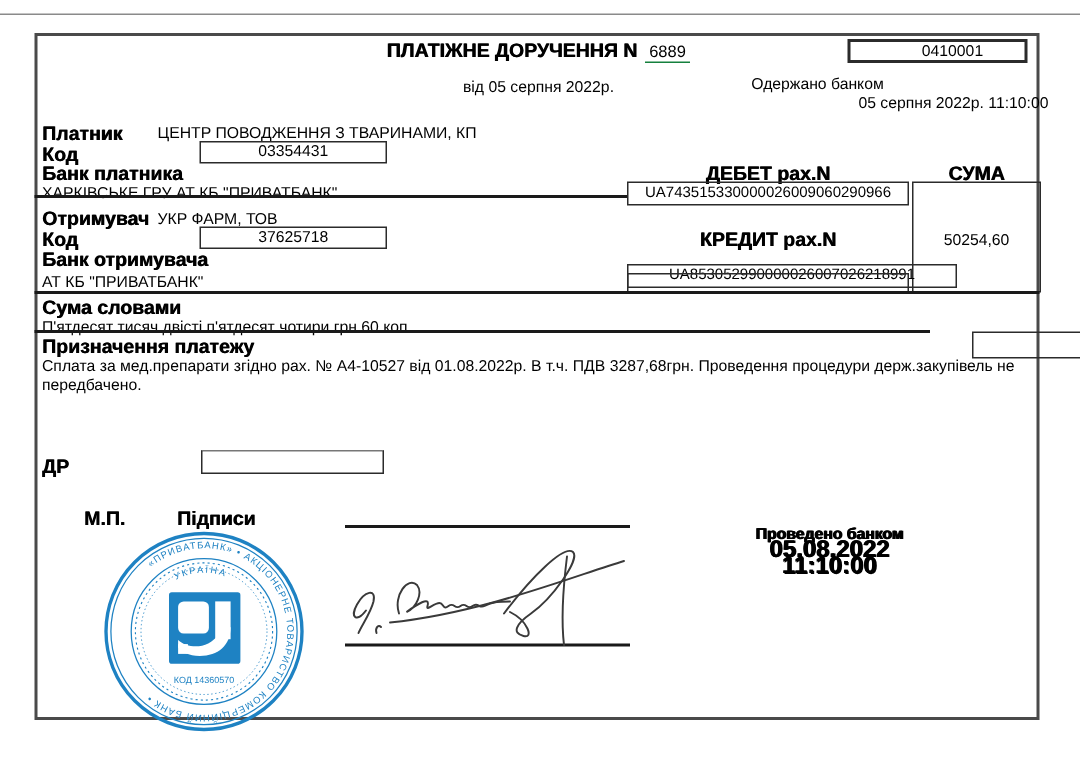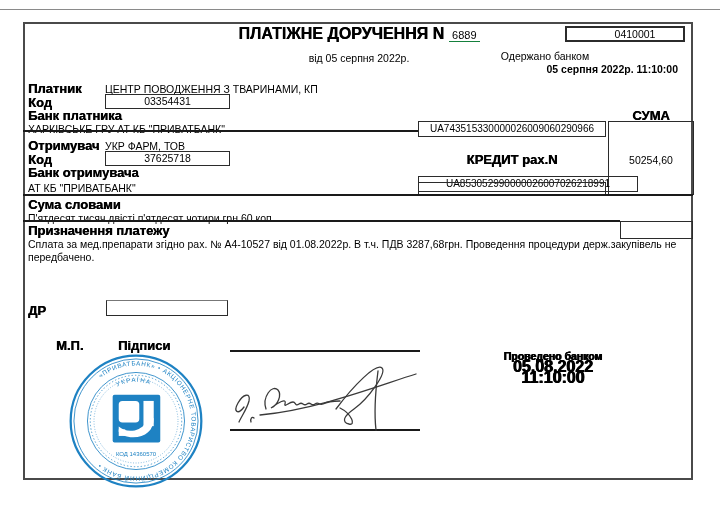--- a/index.html
+++ b/index.html
@@ -8,59 +8,60 @@
   .abs{position:absolute;}
   .lbl{font-weight:bold;font-size:13px;line-height:12px;white-space:nowrap;
        text-shadow:0.4px 0.2px 0 #000;}
   .val{font-size:10.5px;line-height:12px;white-space:nowrap;}
   .page-line{left:0;top:9px;width:720px;height:1px;background:#8a8a8a;}
   .frame{left:23px;top:22px;width:670px;height:458px;border:2px solid #4a4a4a;box-sizing:border-box;}
   .titlerow{left:23px;top:28px;width:672px;text-align:center;font-size:11px;}
   .title-num{border-bottom:1px solid #15803d;padding:0 3px;margin-left:5px;font-size:11px;}
   .numbox{left:565px;top:26px;width:120px;height:16px;border:2px solid #2b2b2b;box-sizing:border-box;
           text-align:center;font-size:10.5px;line-height:13px;padding-left:20px;}
-  .cbox{border:1.5px solid #2b2b2b;box-sizing:border-box;text-align:center;}
+  .cbox{border:1.5px solid #2b2b2b;box-sizing:border-box;text-align:center;margin-left:28px;}
   .accbox{border:1.2px solid #2b2b2b;box-sizing:border-box;text-align:center;font-size:10px;line-height:14px;}
   .hline{background:#1a1a1a;}
   .center{text-align:center;}
   .right{text-align:right;}
   .dbl{font-weight:bold;text-shadow:0.6px 0.4px 0 #000,-0.3px 0 0 #000;}
   .purpose{font-size:10.5px;line-height:13px;white-space:normal;}
   svg{display:block;}
 </style>
 </head>
 <body>
 
 <div class="page">
 
   <div class="abs page-line"></div>
   <div class="abs frame"></div>
 
   <div class="abs titlerow">
-    <span class="lbl" style="font-size:16px">ПЛАТІЖНЕ ДОРУЧЕННЯ N</span><span class="title-num">6889</span>
+    <span class="lbl" style="font-size:13px">ПЛАТІЖНЕ ДОРУЧЕННЯ N</span><span class="title-num">6889</span>
   </div>
 
   <div class="abs numbox">0410001</div>
 
   <div class="abs val center" style="left:23px;top:52px;width:672px;">від 05 серпня 2022р.</div>
 
   <div class="abs val right" style="left:400px;top:50px;width:290px;text-align:center;">Одержано банком</div>
-  <div class="abs val right" style="left:388px;top:63px;width:290px;font-weight:bold;">05 серпня 2022р. 11:10:00</div>
+  <div class="abs val right" style="left:409px;top:63px;width:290px;">05 серпня 2022р. 11:10:00</div>
 
   <div class="abs lbl" style="left:28px;top:83px;">Платник</div>
   <div class="abs val" style="left:105px;top:83px;">ЦЕНТР ПОВОДЖЕННЯ З ТВАРИНАМИ, КП</div>
 
   <div class="abs lbl" style="left:28px;top:97px;">Код</div>
   <div class="abs cbox val" style="left:105px;top:94px;width:125px;height:15px;line-height:13px;">03354431</div>
 
   <div class="abs lbl" style="left:28px;top:110px;">Банк платника</div>
   <div class="abs val" style="left:28px;top:123px;">ХАРКІВСЬКЕ ГРУ АТ КБ "ПРИВАТБАНК"</div>
 
   <div class="abs hline" style="left:23px;top:130px;width:395px;height:2px;"></div>
 
+  <div class="abs lbl center" style="left:418px;top:110px;width:188px;">ДЕБЕТ рах.N</div>
   <div class="abs accbox" style="left:418px;top:121px;width:188px;height:16px;">UA743515330000026009060290966</div>
 
   <div class="abs lbl center" style="left:608px;top:110px;width:86px;">СУМА</div>
   <div class="abs accbox" style="left:608px;top:121px;width:86px;height:74px;">
     <span class="val" style="position:absolute;left:0;top:32px;width:100%;text-align:center;">50254,60</span>
   </div>
 
   <div class="abs lbl center" style="left:418px;top:154px;width:188px;">КРЕДИТ рах.N</div>
   <div class="abs accbox" style="left:418px;top:176px;width:220px;height:16px;">UA853052990000026007026218991</div>
   <div class="abs accbox" style="left:418px;top:182px;width:188px;height:13px;"></div>

